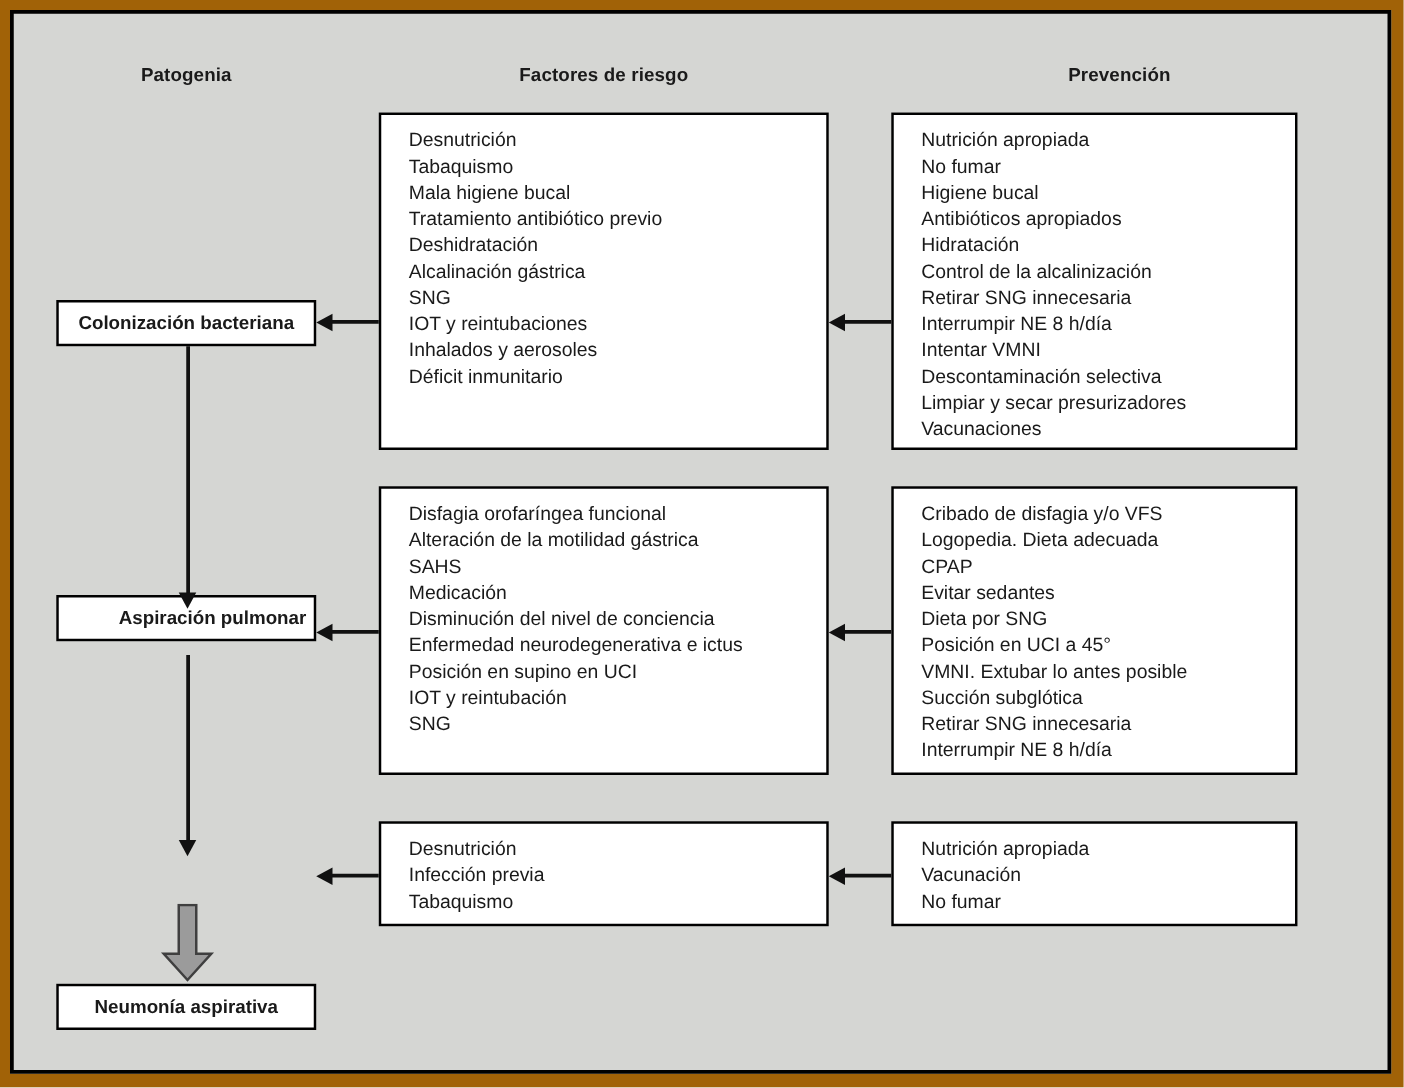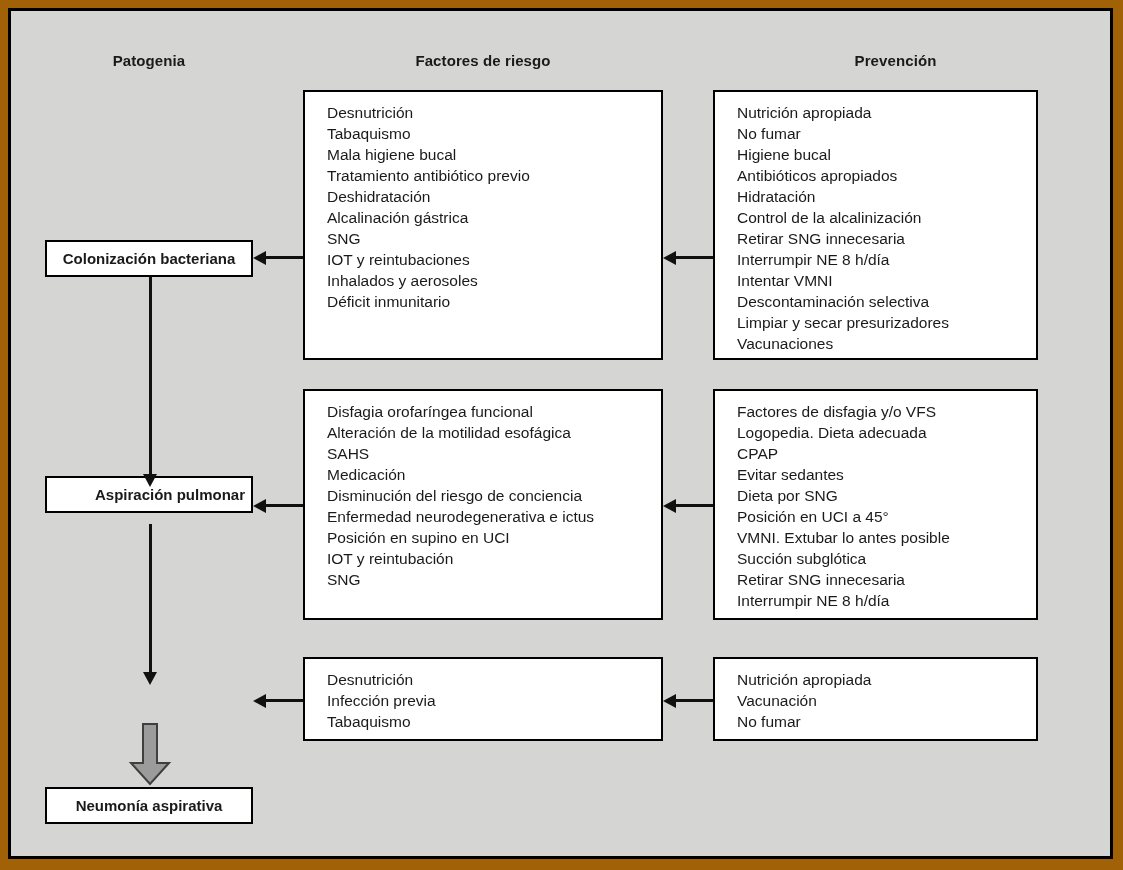--- a/index.html
+++ b/index.html
@@ -86,24 +86,24 @@
       <div class="line">Tratamiento antibiótico previo</div>
       <div class="line">Deshidratación</div>
       <div class="line">Alcalinación gástrica</div>
       <div class="line">SNG</div>
       <div class="line">IOT y reintubaciones</div>
       <div class="line">Inhalados y aerosoles</div>
       <div class="line">Déficit inmunitario</div>
     </div>
   <div class="listbox risk" id="risk-2">
       <div class="line">Disfagia orofaríngea funcional</div>
-      <div class="line">Alteración de la motilidad esofágica</div>
+      <div class="line">Alteración de la motilidad gástrica</div>
       <div class="line">SAHS</div>
       <div class="line">Medicación</div>
-      <div class="line">Disminución del riesgo de conciencia</div>
+      <div class="line">Disminución del nivel de conciencia</div>
       <div class="line">Enfermedad neurodegenerativa e ictus</div>
       <div class="line">Posición en supino en UCI</div>
       <div class="line">IOT y reintubación</div>
       <div class="line">SNG</div>
     </div>
   <div class="listbox risk" id="risk-3">
       <div class="line">Desnutrición</div>
       <div class="line">Infección previa</div>
       <div class="line">Tabaquismo</div>
     </div>
@@ -116,21 +116,21 @@
       <div class="line">Hidratación</div>
       <div class="line">Control de la alcalinización</div>
       <div class="line">Retirar SNG innecesaria</div>
       <div class="line">Interrumpir NE 8 h/día</div>
       <div class="line">Intentar VMNI</div>
       <div class="line">Descontaminación selectiva</div>
       <div class="line">Limpiar y secar presurizadores</div>
       <div class="line">Vacunaciones</div>
     </div>
   <div class="listbox prev" id="prev-2">
-      <div class="line">Factores de disfagia y/o VFS</div>
+      <div class="line">Cribado de disfagia y/o VFS</div>
       <div class="line">Logopedia. Dieta adecuada</div>
       <div class="line">CPAP</div>
       <div class="line">Evitar sedantes</div>
       <div class="line">Dieta por SNG</div>
       <div class="line">Posición en UCI a 45°</div>
       <div class="line">VMNI. Extubar lo antes posible</div>
       <div class="line">Succión subglótica</div>
       <div class="line">Retirar SNG innecesaria</div>
       <div class="line">Interrumpir NE 8 h/día</div>
     </div>

